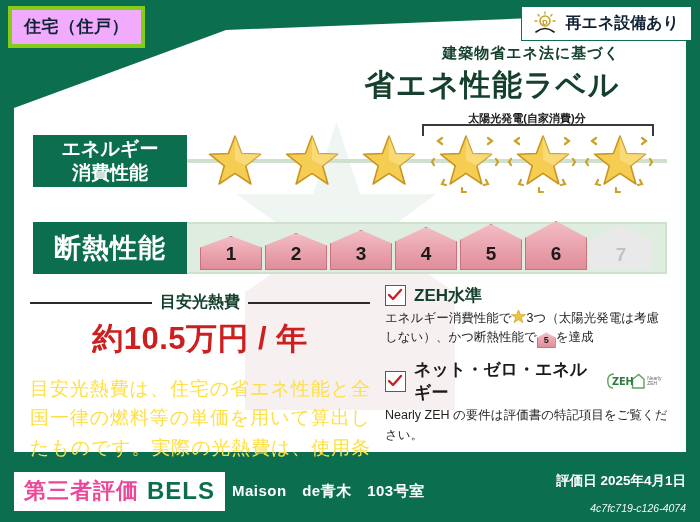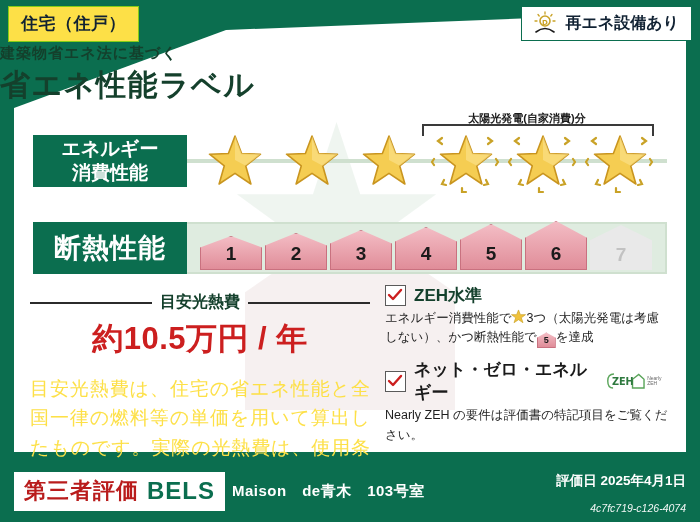--- a/index.html
+++ b/index.html
@@ -31,40 +31,40 @@
   }
   .watermark .wm-house{
     position:absolute;left:95px;top:150px;width:210px;height:190px;
     background:#8b3a3a;
     clip-path:polygon(50% 0,100% 38%,100% 100%,0 100%,0 38%);
   }
 
   
   .badge-top-left{
     position:absolute;left:8px;top:6px;
-    background:#fde047;border:1px solid #84cc16;
+    background:#f0abfc;border:4px solid #84cc16;
     padding:5px 12px 6px 12px;
     font-size:17px;font-weight:bold;color:#123;
     letter-spacing:.5px;
     z-index:6;
   }
   
   .badge-top-right{
     position:absolute;right:8px;top:6px;
     background:#fff;border:1px solid #0b6e4f;
     padding:4px 12px 5px 10px;
     display:flex;align-items:center;gap:8px;
     font-size:16px;font-weight:bold;color:#123;
     z-index:6;
   }
   .sun-icon{width:26px;height:24px;flex:0 0 26px;}
 
   
   .title-wrap{
-    position:absolute;left:0;top:44px;width:620px;text-align:left;z-index:5;
+    position:absolute;left:0;top:44px;width:620px;text-align:right;z-index:5;
   }
   .title-sub{
     font-size:15px;font-weight:bold;color:#14402c;letter-spacing:1px;
   }
   .title-main{
     font-size:30px;font-weight:bold;color:#14402c;letter-spacing:1.5px;
     margin-top:2px;
   }
 
   
@@ -166,21 +166,21 @@
   .zeh-sub{font-size:5px;color:#6b6b6b;line-height:1.1;}
 
   
   .bottom{
     position:absolute;left:0;bottom:0;width:700px;height:60px;background:#0b6e4f;z-index:7;
   }
   .bels-badge{
     position:absolute;left:14px;top:10px;background:#fff;
     padding:4px 10px 5px 10px;display:flex;align-items:center;gap:8px;
   }
-  .bels-badge .t1{font-size:22px;font-weight:bold;color:#b91c1c;letter-spacing:1px;text-align:right;}
+  .bels-badge .t1{font-size:22px;font-weight:bold;color:#ec4899;letter-spacing:1px;text-align:right;}
   .bels-badge .t2{font-size:24px;font-weight:bold;color:#0b6e4f;letter-spacing:1px;}
   .bottom-name{
     position:absolute;left:232px;top:20px;color:#fff;font-size:15px;font-weight:bold;
     letter-spacing:.5px;
   }
   .bottom-right{
     position:absolute;right:14px;top:10px;text-align:right;color:#fff;
   }
   .bottom-right .d{font-size:13.5px;font-weight:bold;}
   .bottom-right .id{font-size:10.5px;margin-top:12px;opacity:.95;font-style:italic;}

